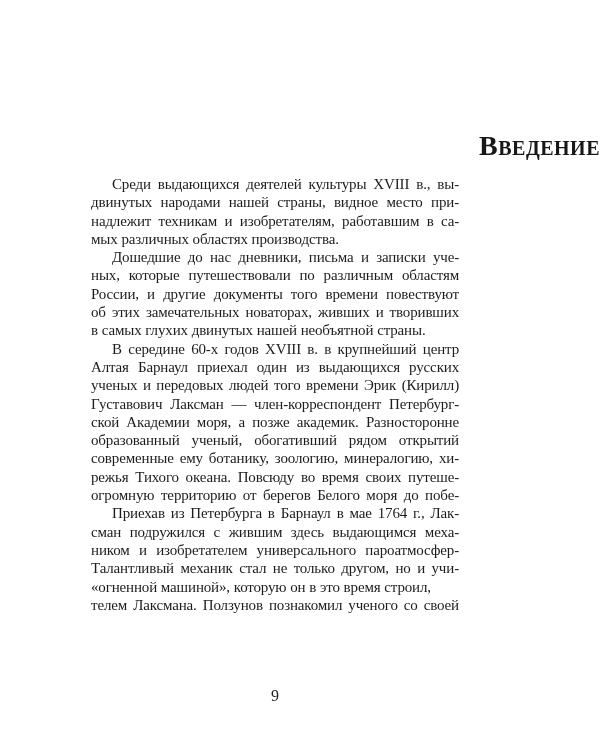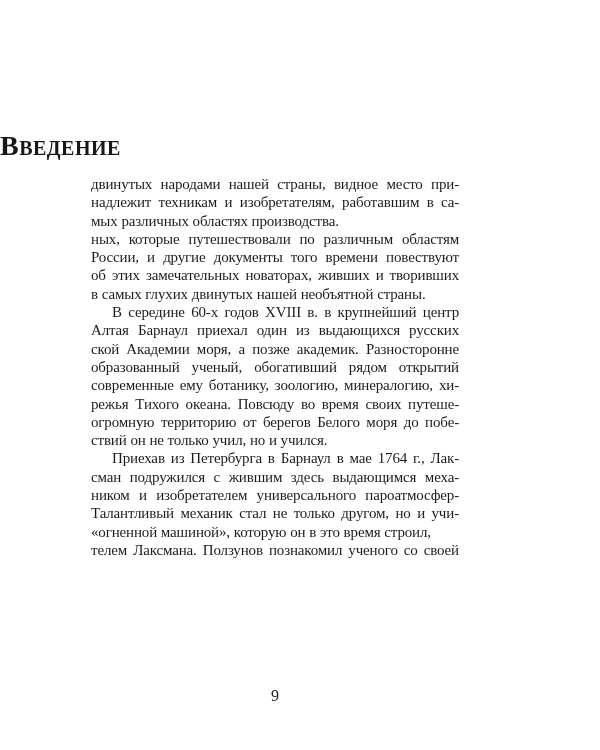--- a/index.html
+++ b/index.html
@@ -17,21 +17,21 @@
     height: 750px;
     background: #ffffff;
     overflow: hidden;
     color: #1a1a1a;
   }
   .title {
     position: absolute;
     top: 130px;
     left: 0;
     width: 600px;
-    text-align: left;
+    text-align: right;
     font-size: 28px;
     line-height: 32px;
     font-weight: 700;
     font-variant: small-caps;
     letter-spacing: 0.5px;
     color: #171717;
   }
   .body-text {
     position: absolute;
     top: 175px;
@@ -70,39 +70,42 @@
   }
 </style>
 </head>
 <body>
 
 <div class="page">
   <div class="title">Введение</div>
 
   <div class="body-text">
       <div class="para">
+        <div class="line first">Среди выдающихся деятелей культуры XVIII в., вы-</div>
         <div class="line">двинутых народами нашей страны, видное место при-</div>
         <div class="line">надлежит техникам и изобретателям, работавшим в са-</div>
         <div class="line last">мых различных областях производства.</div>
       </div>
       <div class="para">
+        <div class="line first">Дошедшие до нас дневники, письма и записки уче-</div>
         <div class="line">ных, которые путешествовали по различным областям</div>
         <div class="line">России, и другие документы того времени повествуют</div>
         <div class="line">об этих замечательных новаторах, живших и творивших</div>
         <div class="line last">в самых глухих двинутых нашей необъятной страны.</div>
       </div>
       <div class="para">
         <div class="line first">В середине 60-х годов XVIII в. в крупнейший центр</div>
         <div class="line">Алтая Барнаул приехал один из выдающихся русских</div>
+        <div class="line">ученых и передовых людей того времени Эрик (Кирилл)</div>
+        <div class="line">Густавович Лаксман — член-корреспондент Петербург-</div>
         <div class="line">ской Академии моря, а позже академик. Разносторонне</div>
         <div class="line">образованный ученый, обогативший рядом открытий</div>
         <div class="line">современные ему ботанику, зоологию, минералогию, хи-</div>
         <div class="line">режья Тихого океана. Повсюду во время своих путеше-</div>
         <div class="line">огромную территорию от берегов Белого моря до побе-</div>
-        <div class="line last">ствий он не только учил, но и учился.</div>
       </div>
       <div class="para">
         <div class="line first">Приехав из Петербурга в Барнаул в мае 1764 г., Лак-</div>
         <div class="line">сман подружился с жившим здесь выдающимся меха-</div>
         <div class="line">ником и изобретателем универсального пароатмосфер-</div>
         <div class="line">Талантливый механик стал не только другом, но и учи-</div>
         <div class="line last">«огненной машиной», которую он в это время строил,</div>
         <div class="line">телем Лаксмана. Ползунов познакомил ученого со своей</div>
       </div>
     </div>

